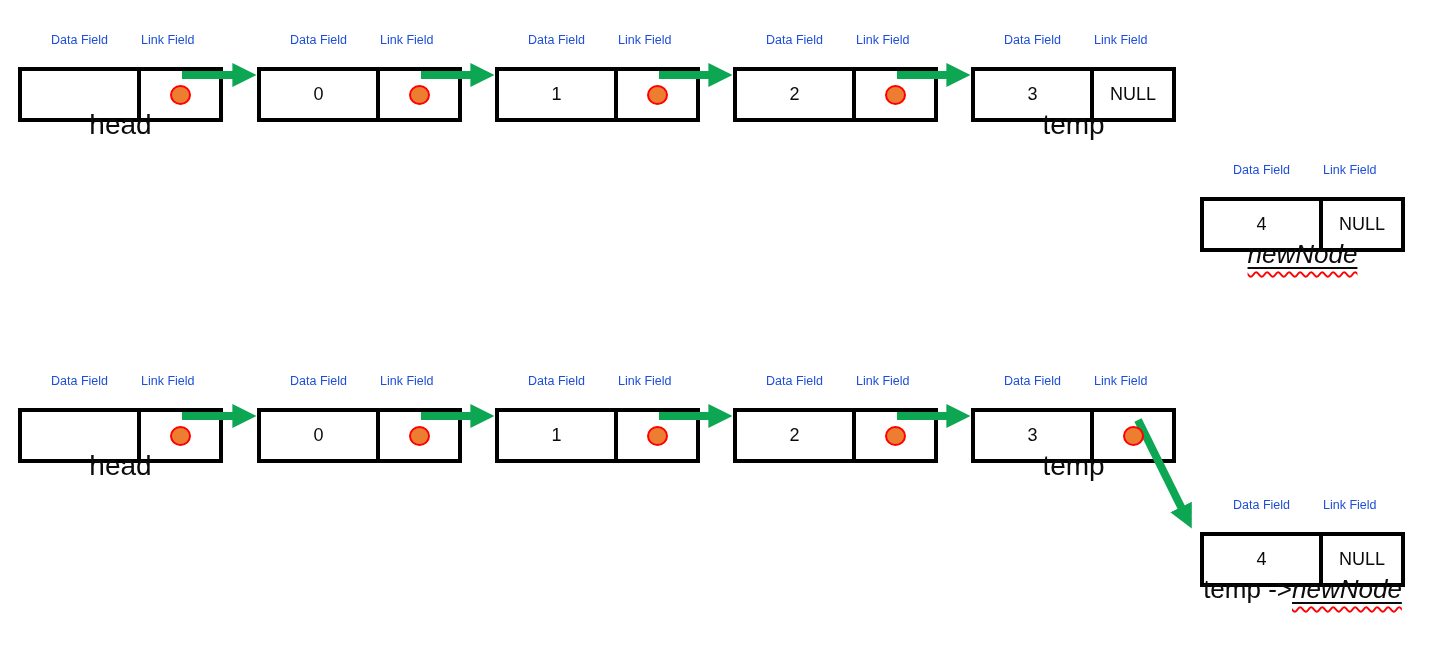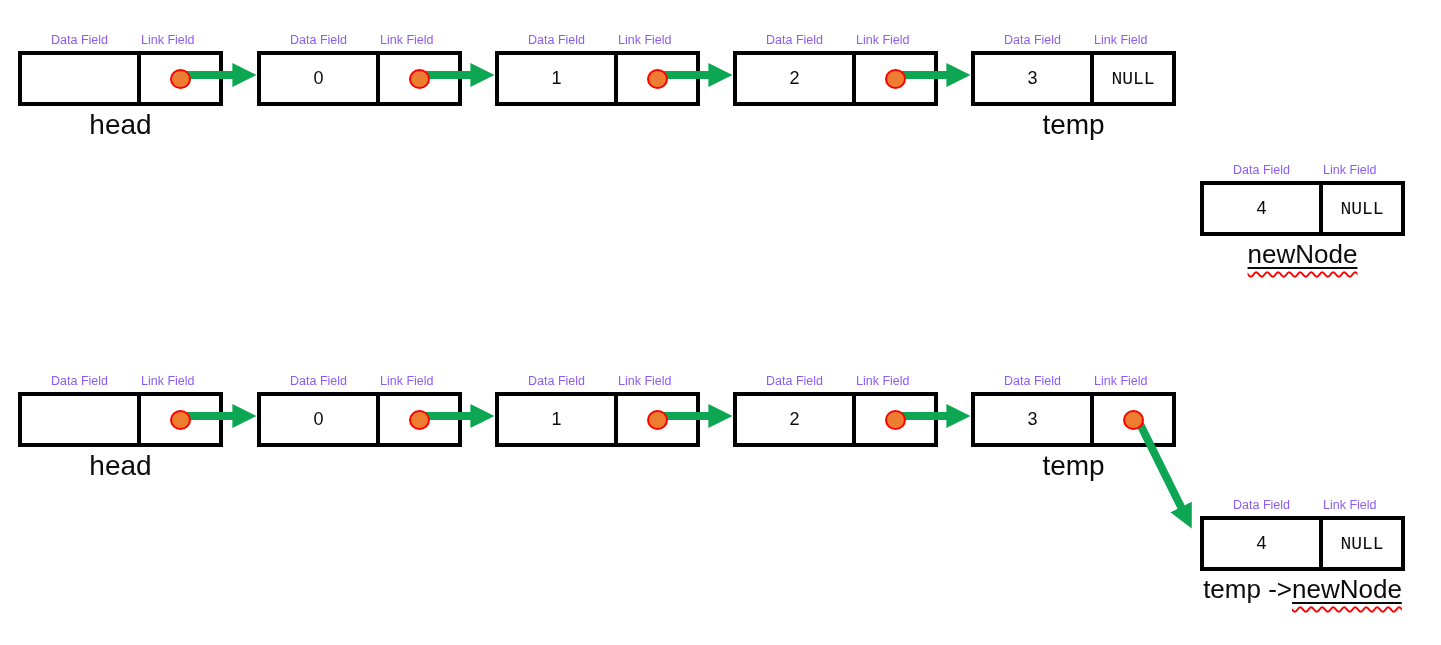--- a/index.html
+++ b/index.html
@@ -11,37 +11,37 @@
     font-family: "Liberation Sans", sans-serif;
     color: #0b0b0b;
     overflow: hidden;
   }
   
   .node { position: absolute; width: 205px; }
   .flabels {
     display: flex;
     height: 22px;
     align-items: flex-end;
-    padding-bottom: 4px;
+    padding-bottom: 20px;
     font-size: 12.5px;
-    color: #8b5cf6;
+    color: #1d4ed8;
     white-space: nowrap;
   }
   .fl-data { width: 123px; text-align: center; }
   .fl-link { width: 82px;  text-align: left; }
   .box {
     width: 205px; height: 55px;
     box-sizing: border-box;
     border: 4px solid var(--box-border, #000);
     background: #ffffff;
     display: flex;
   }
   .cell { display: flex; align-items: center; justify-content: center; font-size: 18px; }
   .cell-data { width: 115px; border-right: 4px solid var(--box-border, #000); }
-  .cell-link { flex: 1; font-family: Liberation Mono, monospace; }
+  .cell-link { flex: 1; }
   .dot {
     width: 21px; height: 20px;
     box-sizing: border-box;
     border-radius: 50%;
     background: var(--dot-fill, #ED7D31);
     border: 2.5px solid var(--dot-border, #FF0000);
     position: relative;
     z-index: 6;
   }
   .caption {
@@ -56,20 +56,21 @@
   .u-solid {
     text-decoration: underline;
     text-decoration-thickness: 2px;
     text-decoration-color: #0b0b0b;
     text-underline-offset: 4px;
   }
   .u-wavy {
     text-decoration: underline wavy var(--underline, #FF0000);
     text-decoration-thickness: 1.5px;
     text-underline-offset: 8px;
+    font-style: italic;
   }
   
   .arrows {
     position: absolute; left: 0; top: 0;
     z-index: 4;
     pointer-events: none;
   }
   .arrow-line { stroke: var(--arrow, #0DA652); stroke-width: 8; fill: none; }
   .ah { fill: var(--arrow, #0DA652); }
 </style>

